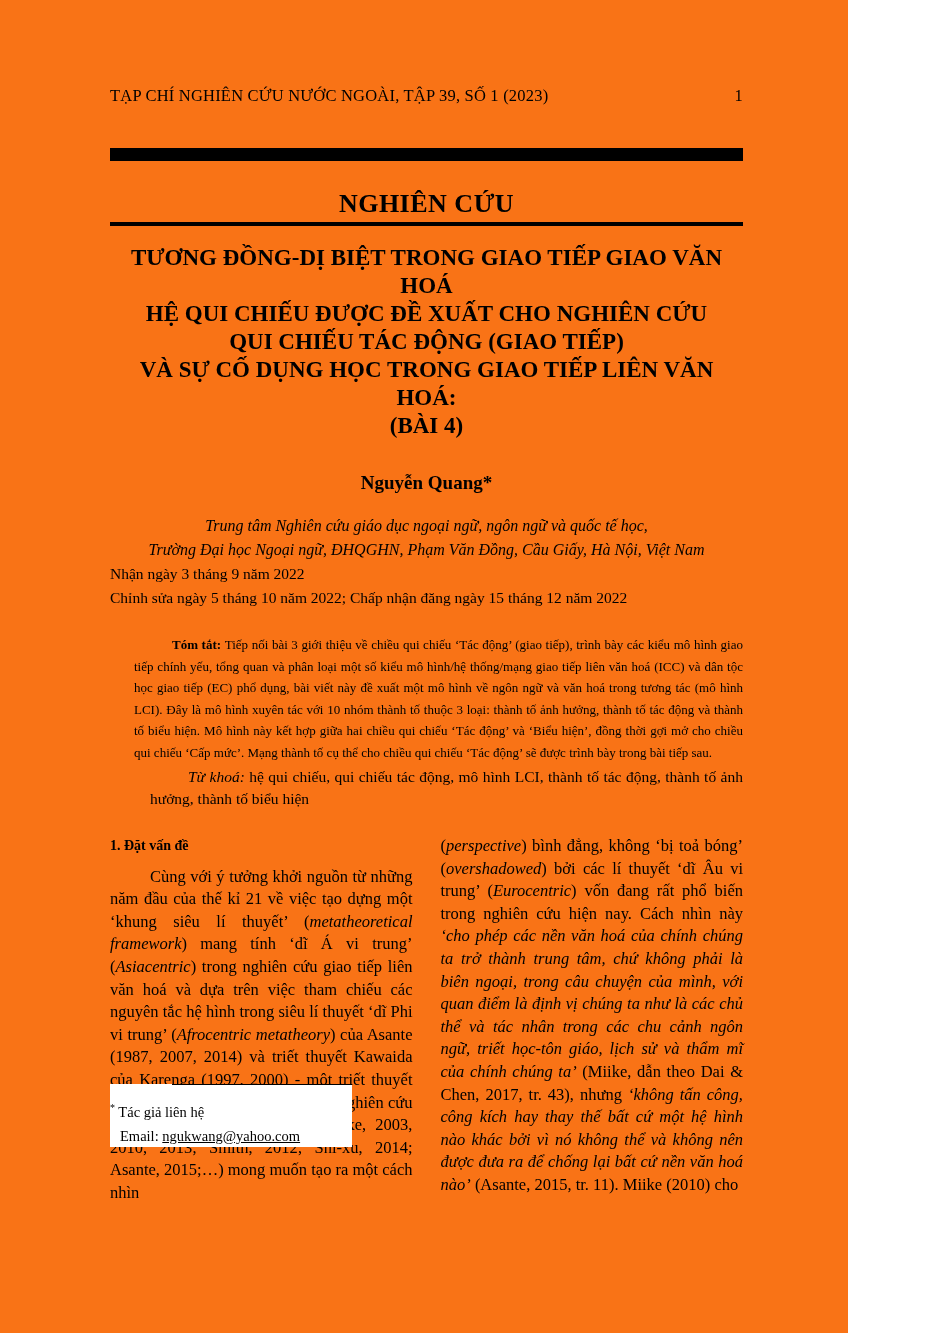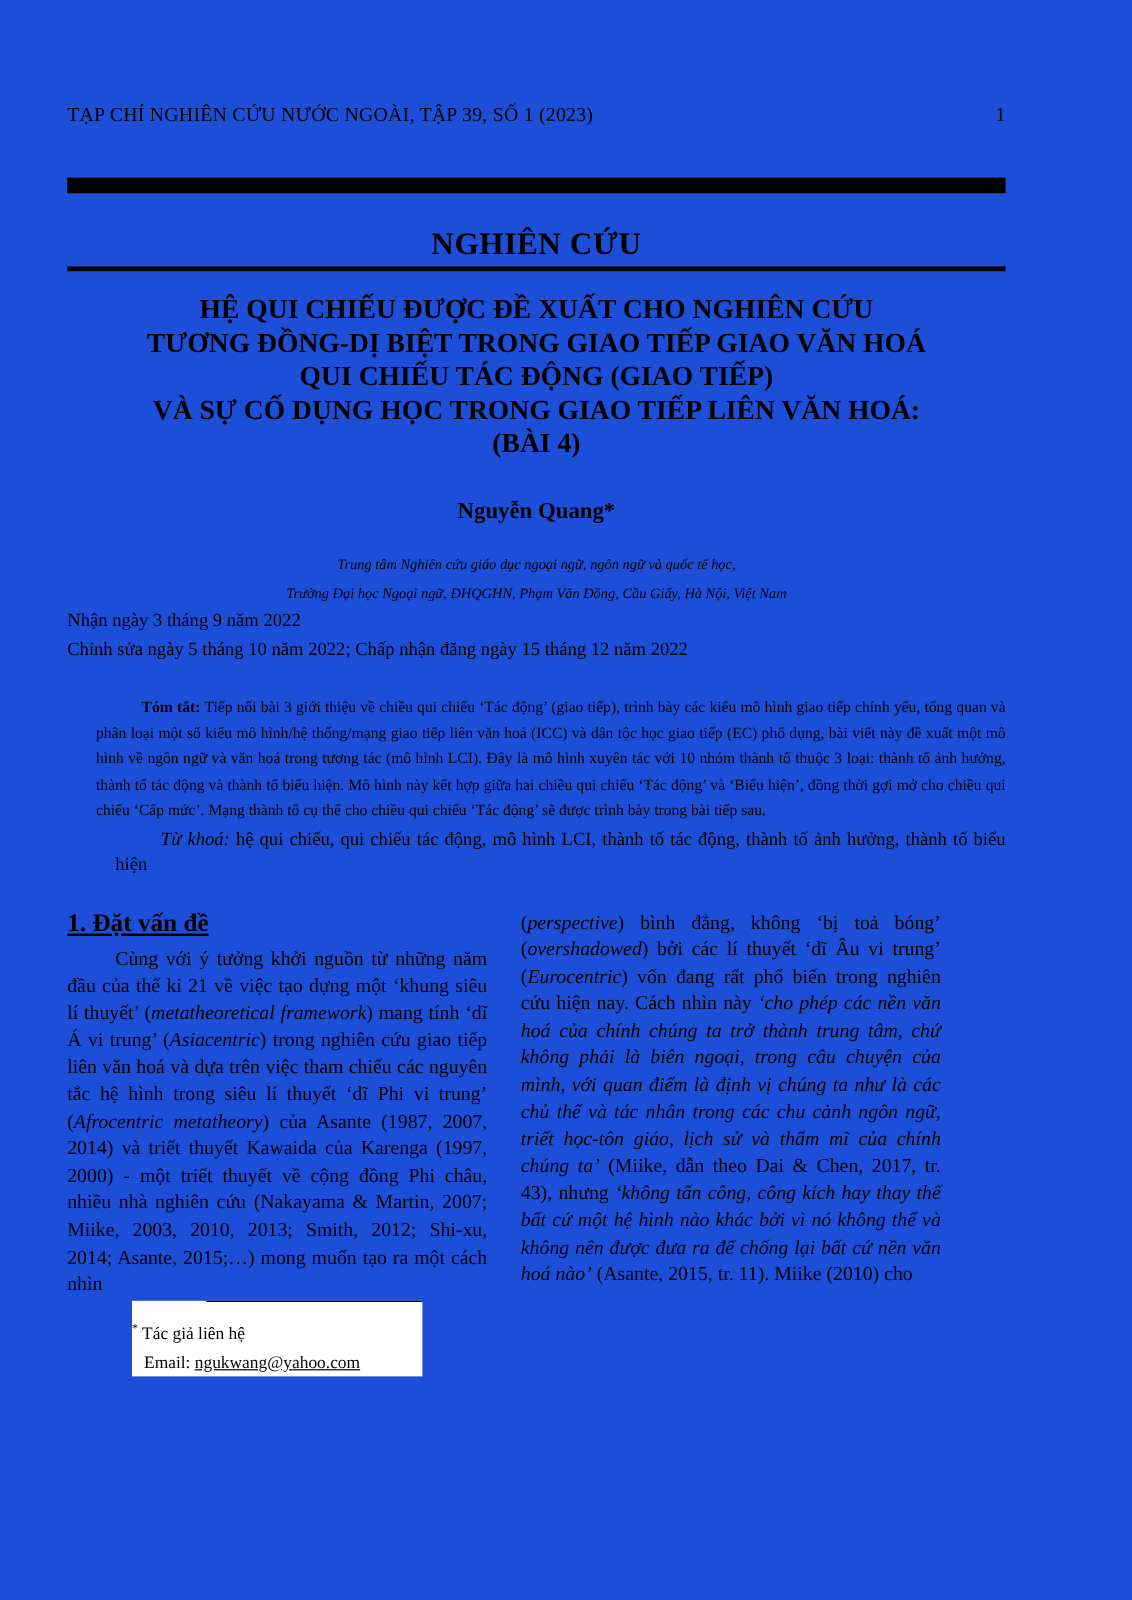--- a/index.html
+++ b/index.html
@@ -4,56 +4,56 @@
 <style>
   * { margin:0; padding:0; box-sizing:border-box; }
   html, body { background:#ffffff; }
   body {
     width:943px; height:1333px;
     font-family:"Liberation Serif","DejaVu Serif",serif;
     color:#000;
   }
   .page {
     position:relative;
-    width:943px; height:1333px;
-    padding:86px 105px 0 56px;
+    width:848px; height:1333px;
+    padding:86px 105px 0 110px;
     overflow:hidden;
-    background:#1d4ed8;
+    background:#f97316;
   }
   .header-row {
     display:flex; justify-content:space-between; align-items:baseline;
     font-size:16.5px; letter-spacing:0.2px;
   }
   .banner { margin-top:42px; border-bottom:4px solid #000; }
   .banner-bar { height:13px; background:#000; }
   .banner-label {
     text-align:center; font-size:26px; font-weight:bold;
     padding:4px 0 3px; letter-spacing:0.5px;margin-top:24px;
   }
   .title {
     margin-top:18px; text-align:center;
     font-size:23px; font-weight:bold; line-height:28px;
   }
   .author { margin-top:32px; text-align:center; font-size:19px;font-weight:bold; }
   .affiliation {
     margin-top:20px; text-align:center;
-    font-style:italic; font-size:12px; line-height:24px;
+    font-style:italic; font-size:16px; line-height:24px;
   }
   .dates { font-size:15.5px; line-height:24px; }
   .abstract {
     margin-top:24px; font-size:13px; line-height:21.5px;
     text-align:justify; text-indent:38px;margin-left:24px;
   }
   .keywords {
     margin-top:3px; font-size:15.5px; line-height:21.5px;
     text-align:justify; text-indent:38px;margin-left:40px;
   }
   .columns { margin-top:26px; display:flex; gap:28px; }
   .col { width:350px; font-size:16.5px; line-height:22.6px; text-align:justify; }
-  .section-heading { font-weight:bold; font-size:21px; text-align:left; margin-bottom:8px;text-decoration:underline; }
+  .section-heading { font-weight:bold; font-size:14px; text-align:left; margin-bottom:8px; }
   .para-indent { text-indent:40px; }
   .rt-b { font-weight:bold; }
   .rt-i { font-style:italic; }
   .footnote { position:absolute; left:110px; top:1084px; font-size:14.5px; background:#fff; }
   .footnote-rule { width:180px; margin-left:62px; border-top:1.5px solid #000; margin-bottom:12px; }
   .fn-line { line-height:21px; }
   .fn-marker { vertical-align:super; font-size:10px; }
   .email-line { margin-left:10px; margin-top:3px; }
   a.email-link { color:#000; text-decoration:underline; cursor:pointer; }
 </style>
@@ -66,22 +66,22 @@
     <span>TẠP CHÍ NGHIÊN CỨU NƯỚC NGOÀI, TẬP 39, SỐ 1 (2023)</span>
     <span>1</span>
   </div>
 
   <div class="banner">
     <div class="banner-bar"></div>
     <div class="banner-label">NGHIÊN CỨU</div>
   </div>
 
   <h1 class="title">
+    <div>TƯƠNG ĐỒNG-DỊ BIỆT TRONG GIAO TIẾP GIAO VĂN HOÁ</div>
     <div>HỆ QUI CHIẾU ĐƯỢC ĐỀ XUẤT CHO NGHIÊN CỨU</div>
-    <div>TƯƠNG ĐỒNG-DỊ BIỆT TRONG GIAO TIẾP GIAO VĂN HOÁ</div>
     <div>QUI CHIẾU TÁC ĐỘNG (GIAO TIẾP)</div>
     <div>VÀ SỰ CỐ DỤNG HỌC TRONG GIAO TIẾP LIÊN VĂN HOÁ:</div>
     <div>(BÀI 4)</div>
   </h1>
 
   <div class="author">Nguyễn Quang*</div>
 
   <div class="affiliation">
     <div>Trung tâm Nghiên cứu giáo dục ngoại ngữ, ngôn ngữ và quốc tế học,</div>
     <div>Trường Đại học Ngoại ngữ, ĐHQGHN, Phạm Văn Đồng, Cầu Giấy, Hà Nội, Việt Nam</div>

